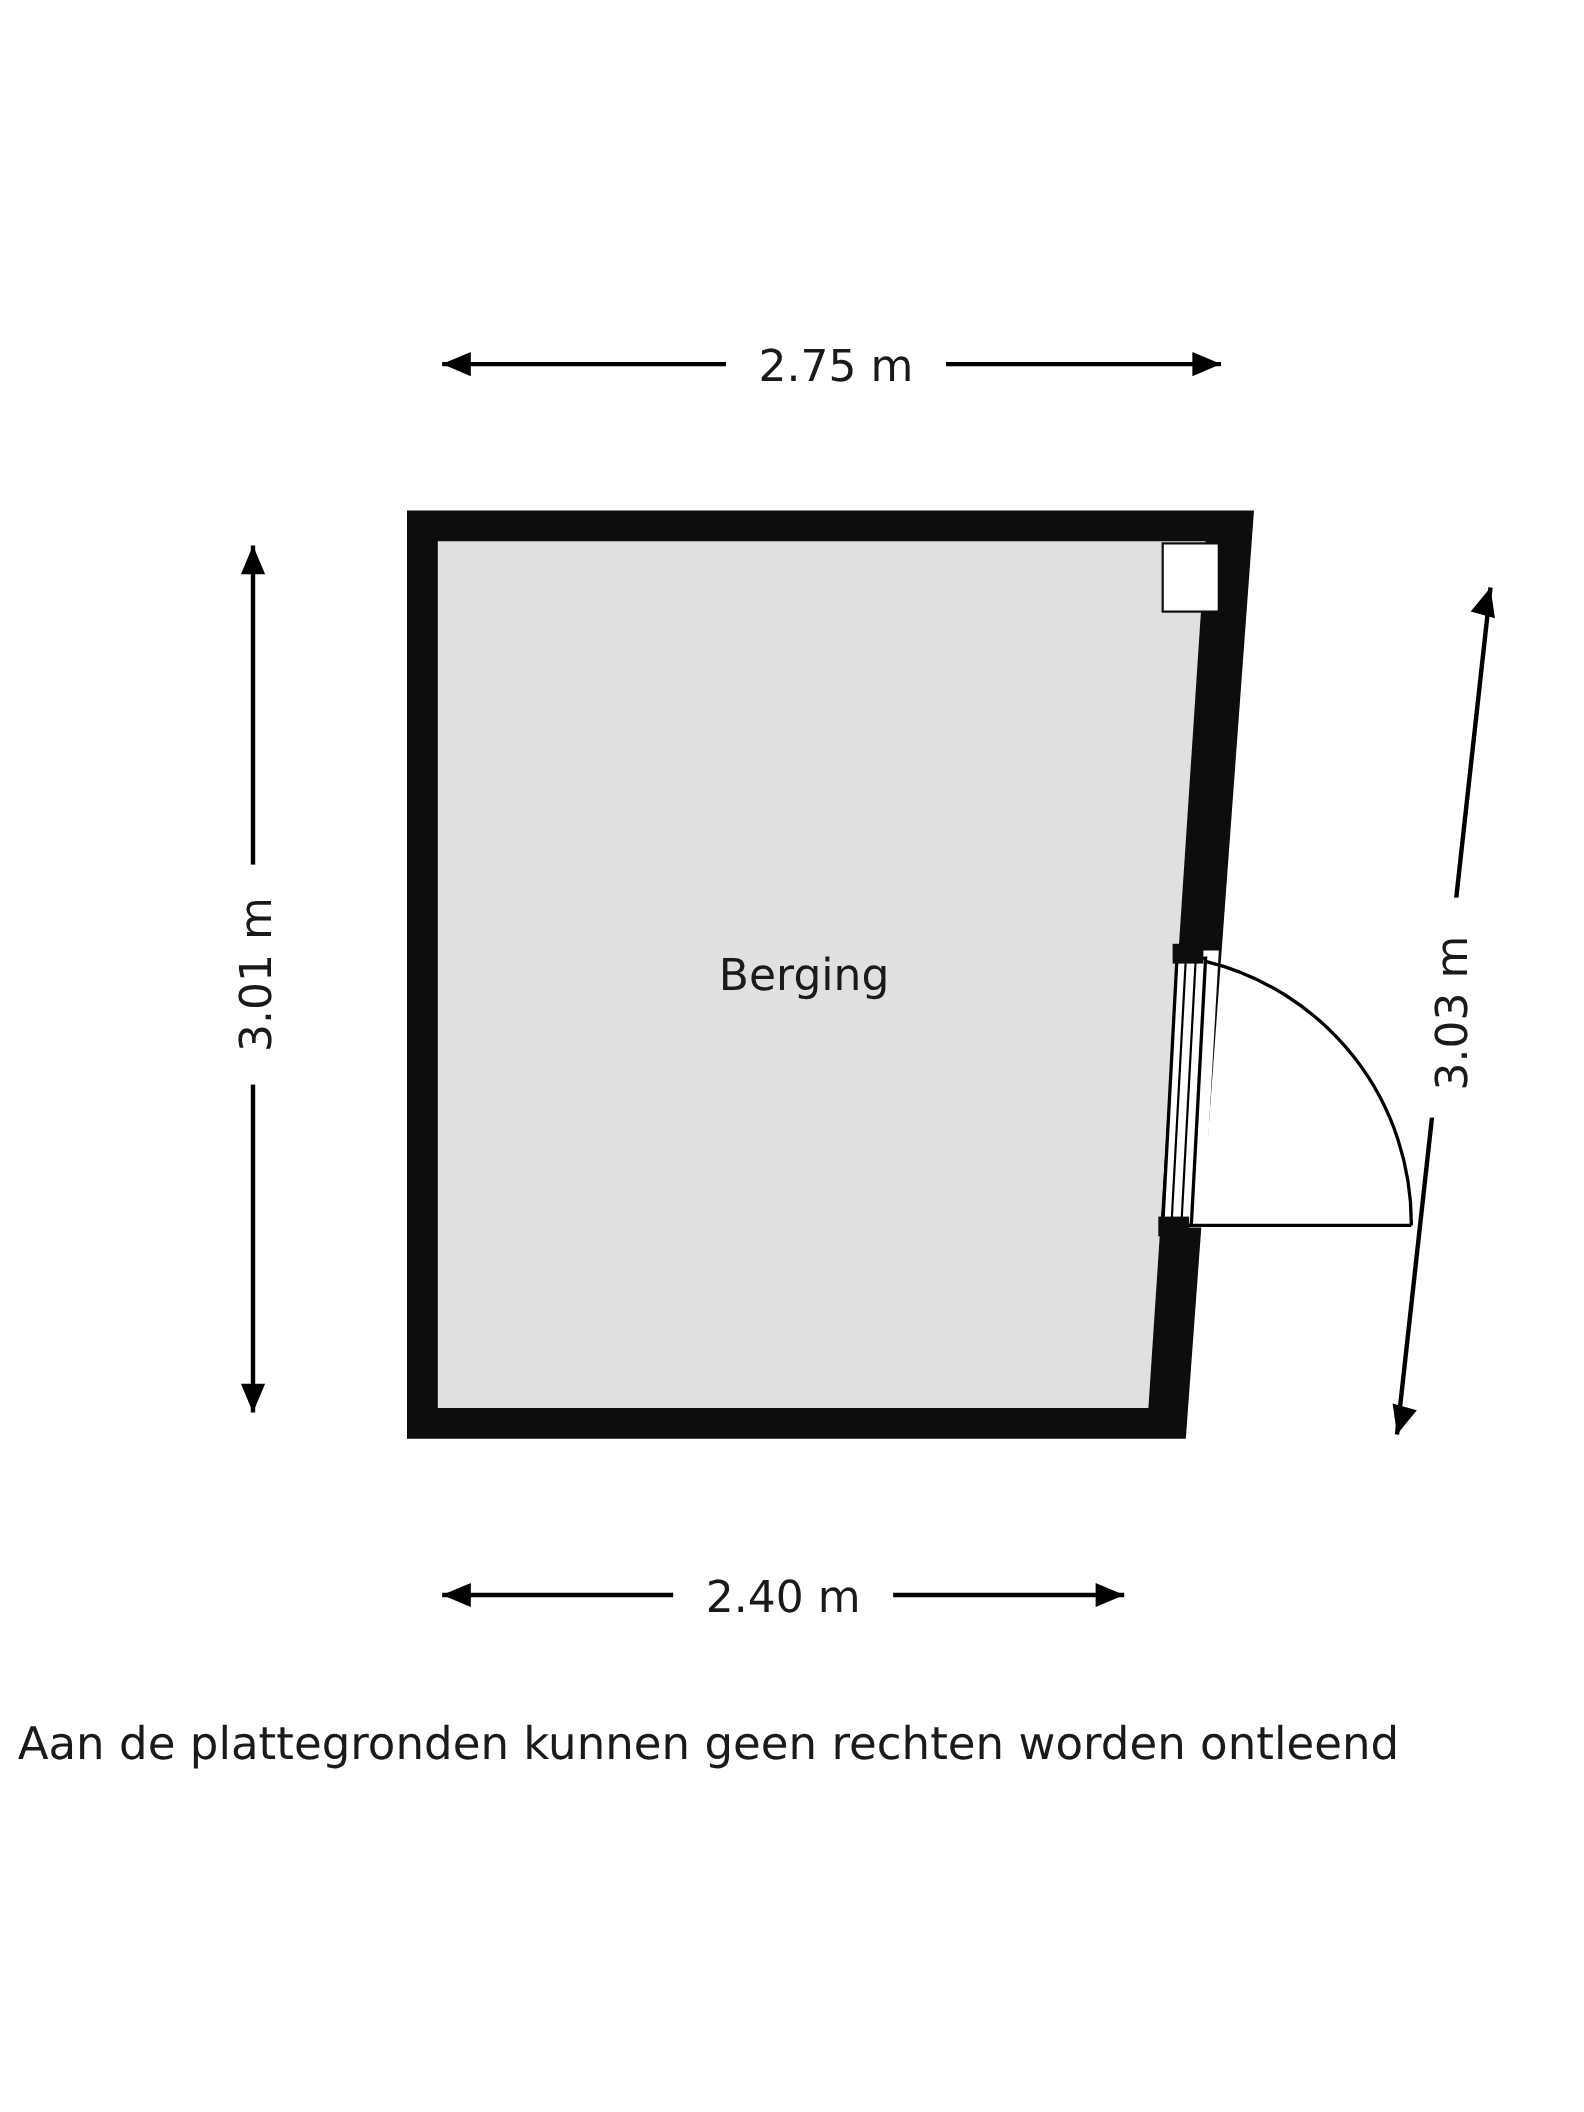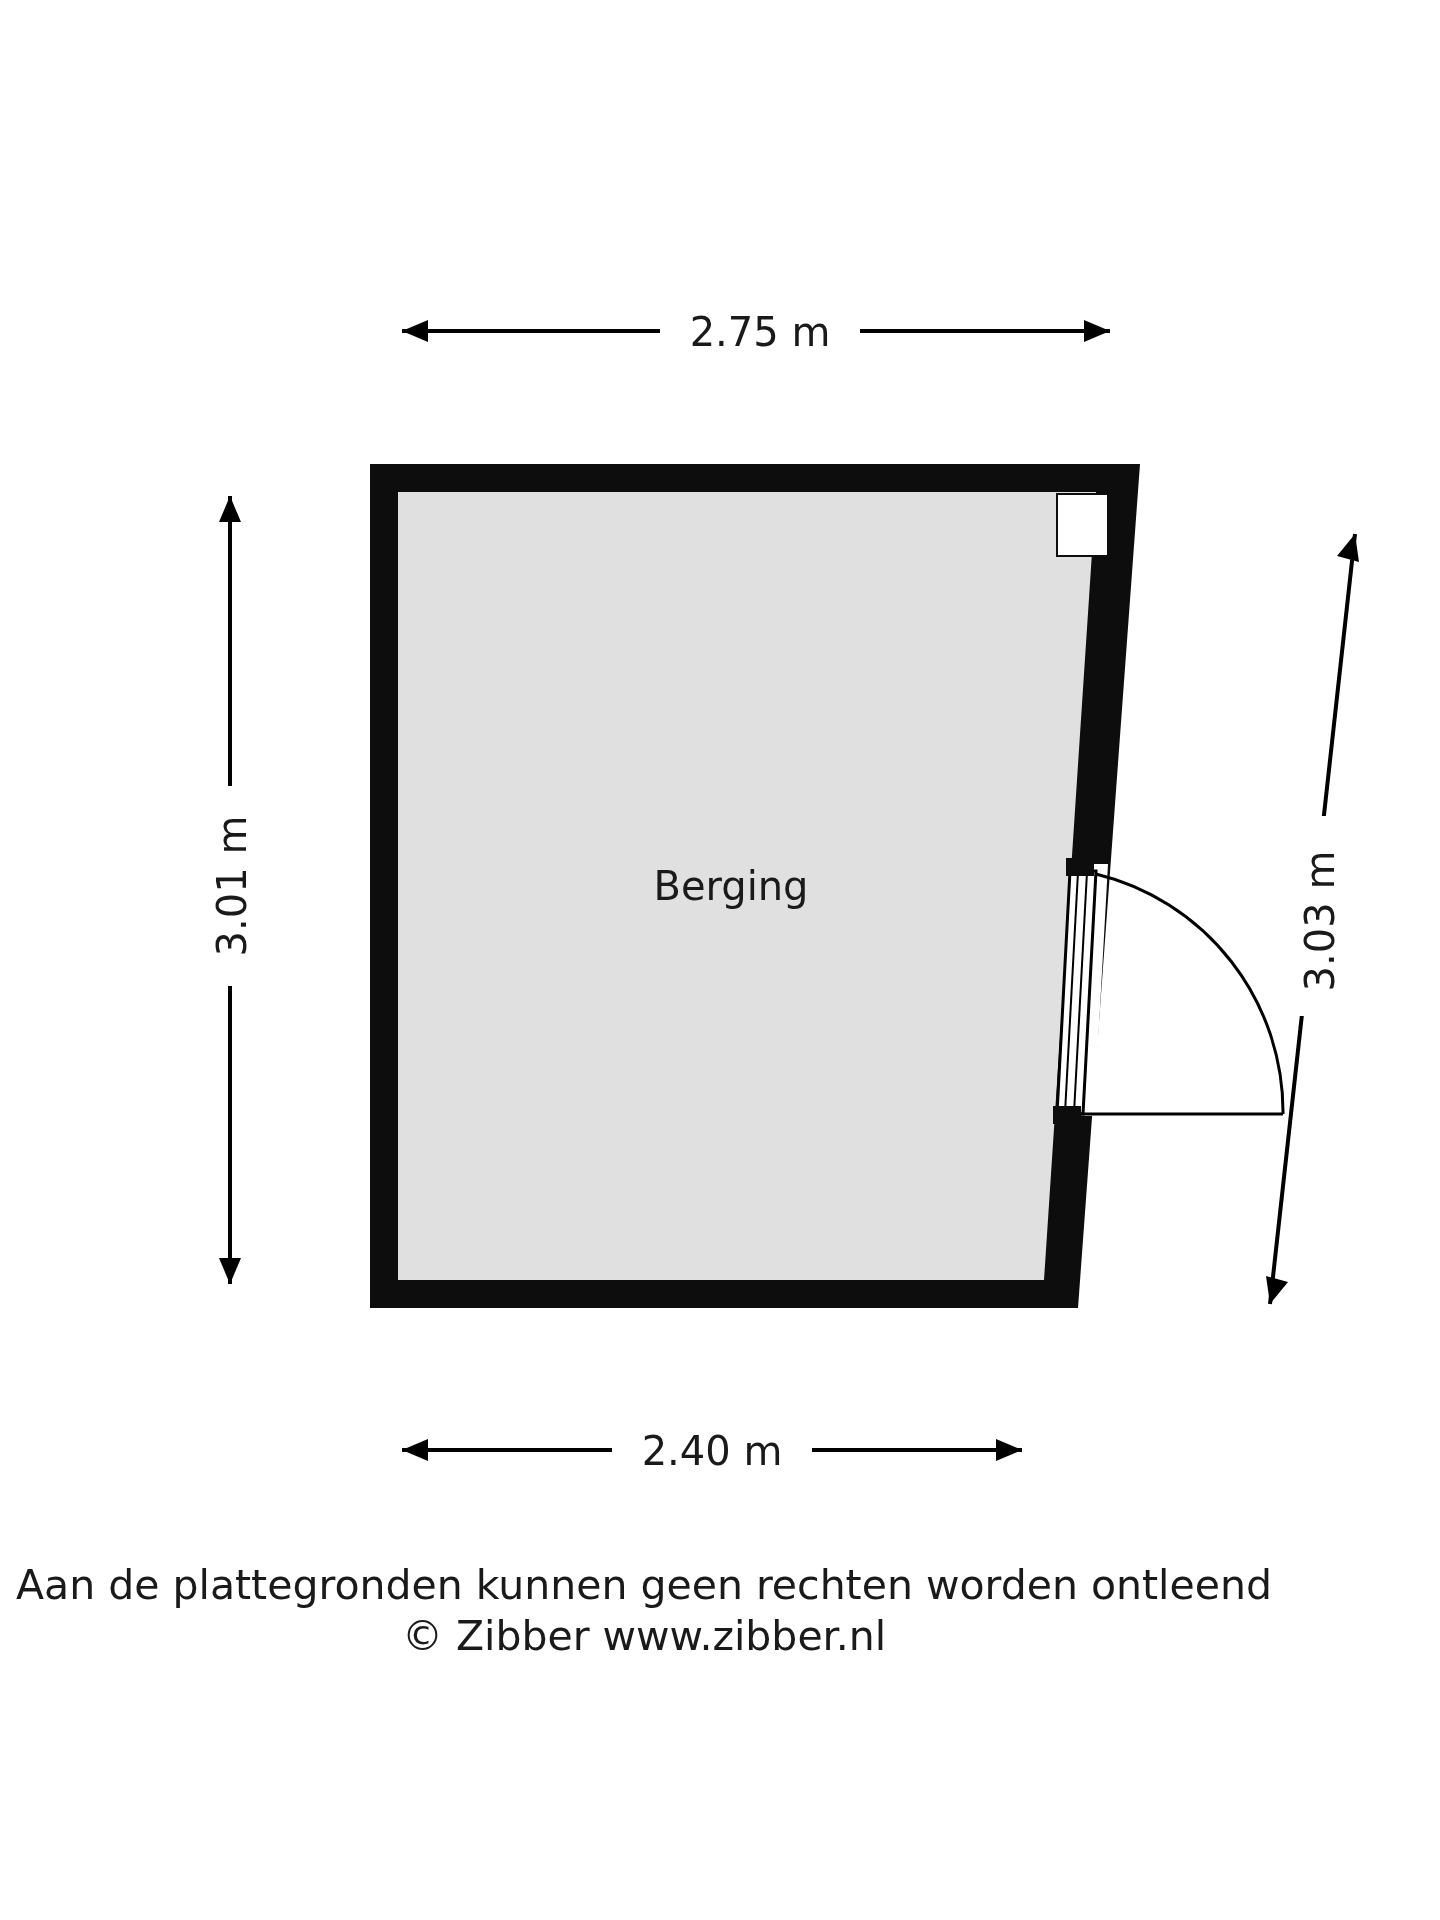--- a/index.html
+++ b/index.html
@@ -109,15 +109,14 @@
       <polygon points="1022,1434 996,1423 996,1445" fill="#000000"></polygon>
       <rect x="612" y="1406" width="200" height="56" fill="#ffffff"></rect>
       <text class="dim-label" x="712" y="1449" text-anchor="middle">2.40 m</text>
     </g>
 
     <text class="room-label" x="731" y="884" text-anchor="middle">Berging</text>
 
   </svg>
 
   <div class="footer-text" id="footer-line1">Aan de plattegronden kunnen geen rechten worden ontleend</div>
-  <div class="footer-text" id="footer-line2">© Zibber www.zibber.nl</div>
 
 </div>
 
 </body></html>

